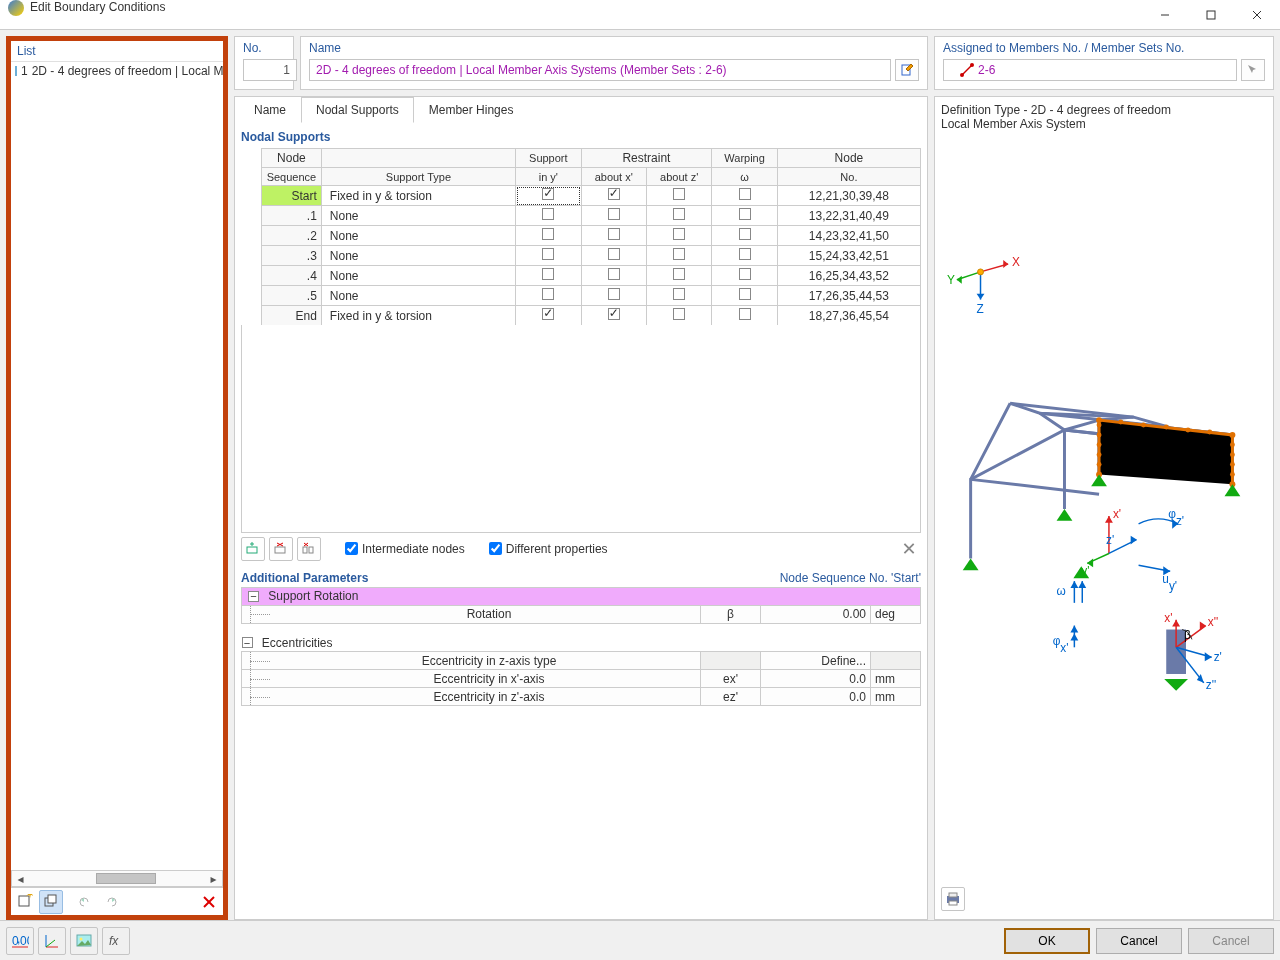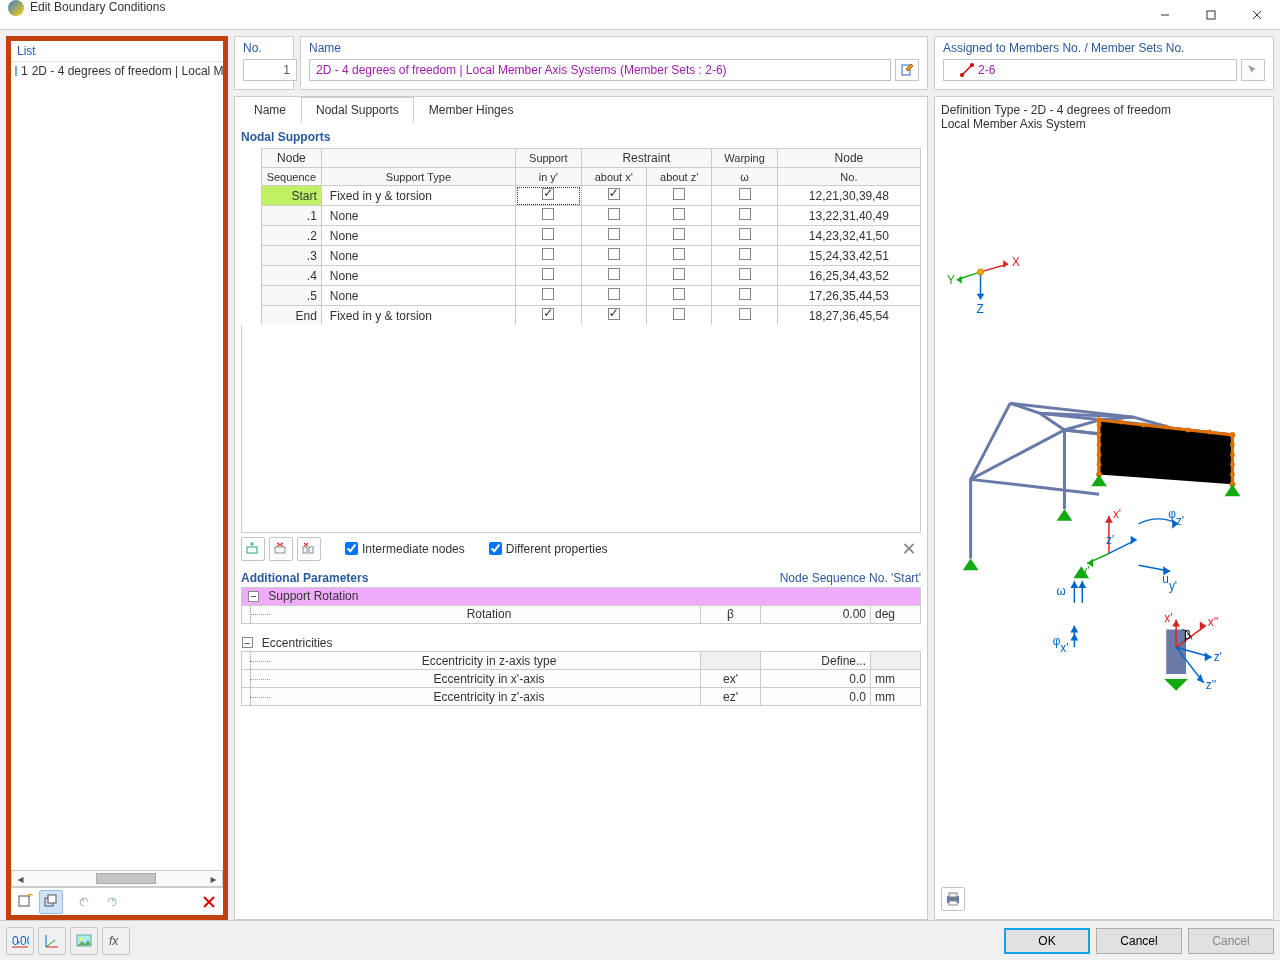--- a/index.html
+++ b/index.html
@@ -94,21 +94,21 @@
 .rp-title { color:#333; font-size:12px;}
 .rp-canvas { flex:1; position:relative; }
 .rp-toolbar { height:26px; display:flex;}
 .rp-toolbar .icon-btn { border:1px solid #c5c5c5;}
 
 
 .footer-bar .left-icons { display:flex; gap:4px;}
 .footer-bar .left-icons .icon-btn { border:1px solid #c5c5c5; width:28px; height:28px;}
 .footer-bar .right-buttons { margin-left:auto; display:flex; gap:6px;}
 button.dlg { width:86px; height:26px; border:1px solid #adadad; background:#e1e1e1; cursor:pointer;}
-button.dlg.primary { border:2px solid #0ea5e9; background:#e1e1e1;}
+button.dlg.primary { border:2px solid #a16207; background:#e1e1e1;}
 button.dlg:disabled { color:#888; cursor:default;}
 
 
 .assigned-box { width:340px; flex:0 0 340px; }
 .assigned-input { display:flex; gap:4px; align-items:center;}
 .assigned-input .input-like { flex:1; display:flex; align-items:center; padding-left:16px; gap:4px;}
 
 
 .diagram-svg { position:absolute; top:0; left:0; width:100%; height:100%;}
 

